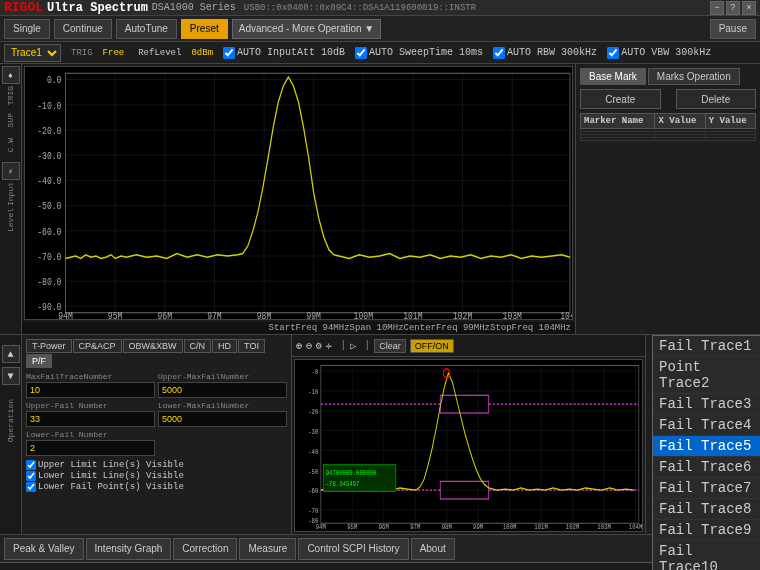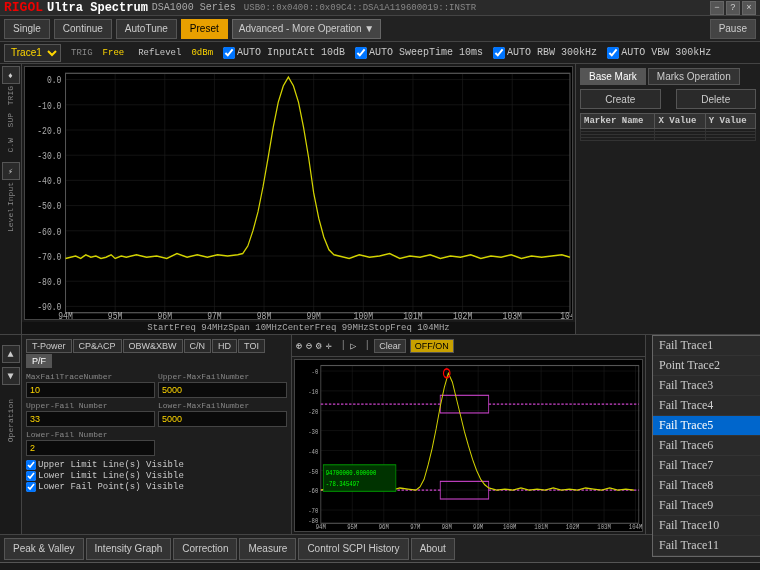--- a/index.html
+++ b/index.html
@@ -334,25 +334,24 @@
       position: absolute;
       right: -2px;
       top: 0;
       background: #2a2a2a;
       border: 1px solid #666;
       width: 110px;
       z-index: 100;
     }
     .dropdown-item {
       padding: 2px 6px;
-      font-size: 12px;
+      font-size: 14px;
       color: #ccc;
       cursor: pointer;
       border-bottom: 1px solid #333;
-      font-family: Liberation Serif, serif;
     }
     .dropdown-item.selected {
       background: #0066cc;
       color: #fff;
     }
 
     
     .bottom-tabs {
       display: flex;
       align-items: center;
@@ -379,21 +378,21 @@
       background: #1a1a1a;
       border-top: 1px solid #555;
       padding: 2px 4px;
       height: 28px;
       gap: 4px;
     }
 
     
     .graph-info {
       display: flex;
-      justify-content: center;
+      justify-content: flex-end;
       font-size: 9px;
       color: #aaa;
       padding: 1px 4px;
       background: #111;
     }
 
     
     .lower-toolbar {
       display: flex;
       align-items: center;

